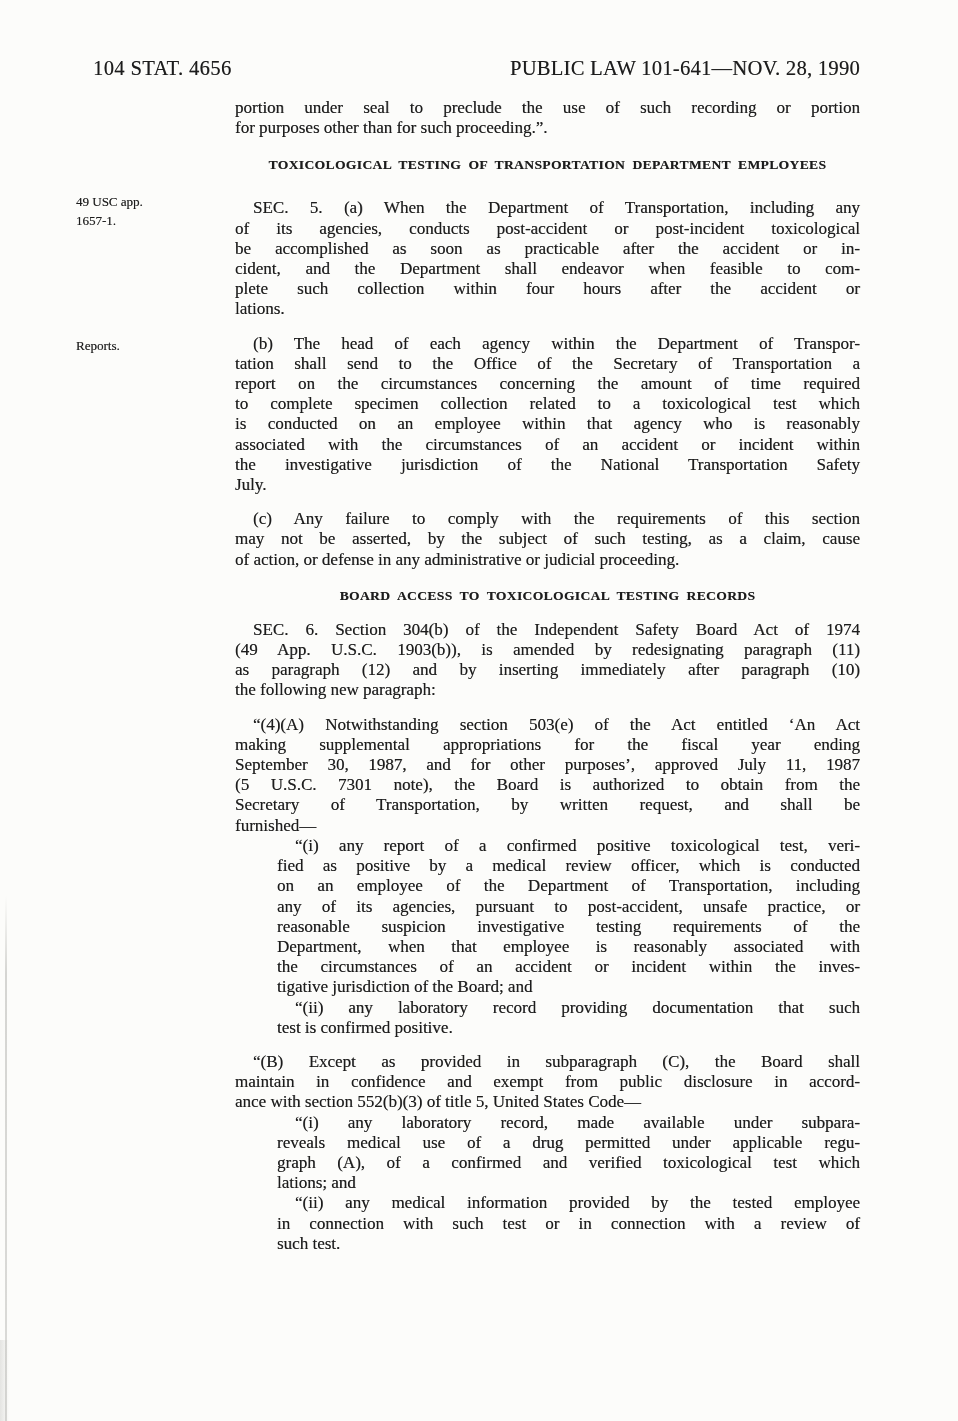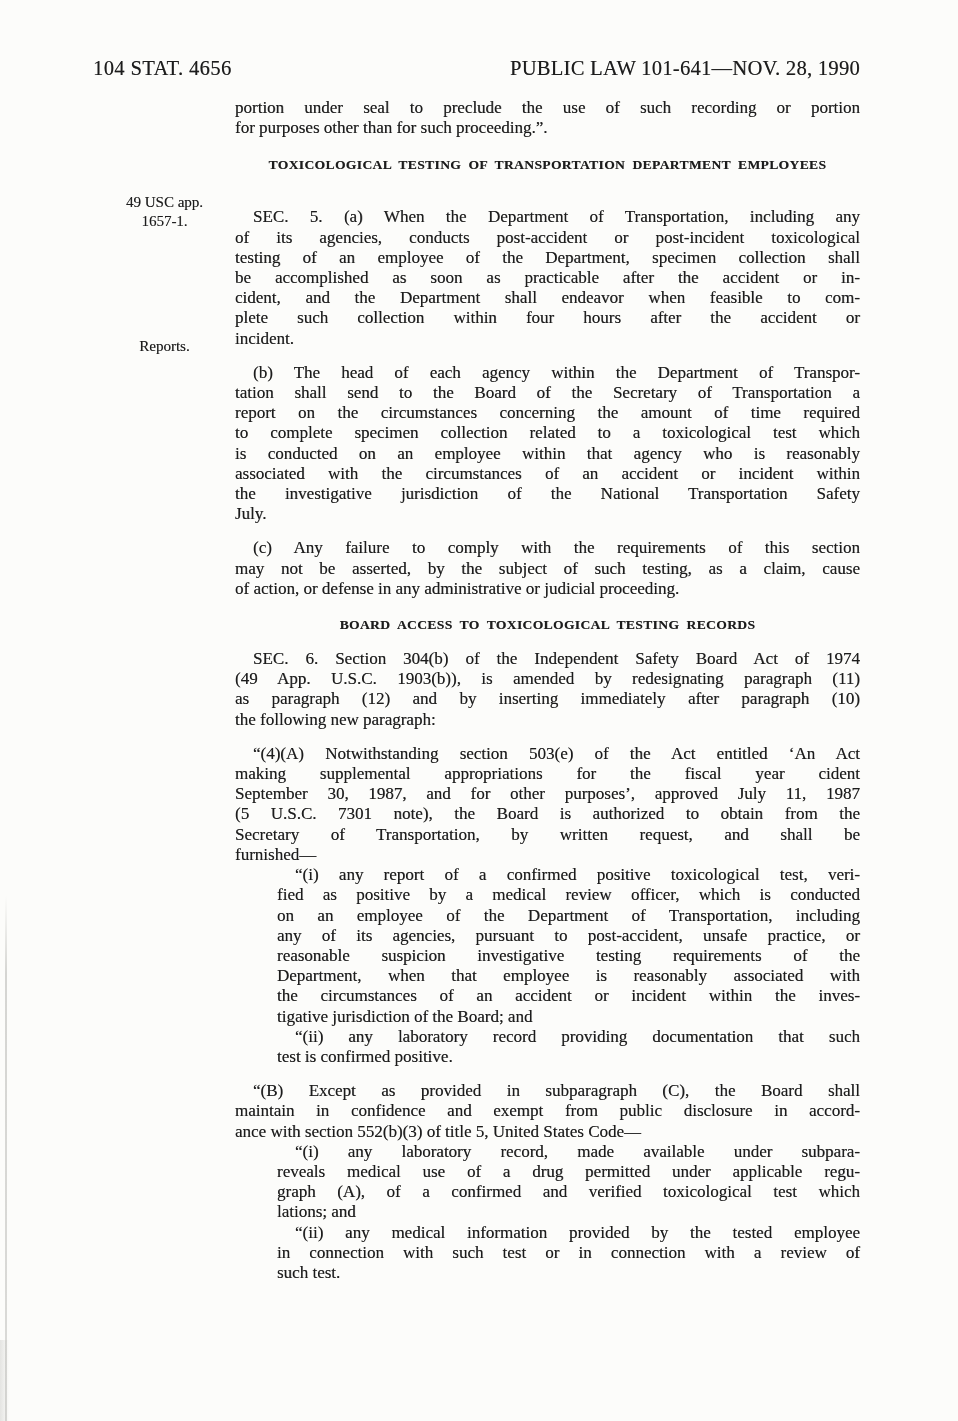--- a/index.html
+++ b/index.html
@@ -25,44 +25,43 @@
     background: linear-gradient(to right, rgba(120,120,115,0.18), rgba(120,120,115,0));
   }
   .header {
     position: absolute; top: 57px; left: 93px; right: 16px; height: 26px;
     font-size: 20.5px;
     text-shadow: 0.3px 0 0 rgba(28,28,28,0.55);
   }
   .header-left { position: absolute; left: 0; top: 0; letter-spacing: 0.4px; }
   .header-center { position: absolute; left: 142px; width: 625px; top: 0; text-align: right; letter-spacing: 0.3px; }
   .margin-note {
-    position: absolute; left: 97px; width: 135px;
-    font-size: 15px; line-height: 18.5px;
+    position: absolute; left: 76px; width: 135px;
+    font-size: 13px; line-height: 18.5px;
     text-shadow: 0.25px 0 0 rgba(28,28,28,0.5);
-    text-align: center;
   }
   .note-usc { top: 193px; }
   .note-reports { top: 337px; }
   .column {
     position: absolute; left: 235px; top: 98px; width: 625px;
     font-size: 17px; line-height: 20.2px;
     text-shadow: 0.3px 0 0 rgba(28,28,28,0.55);
   }
   .line { text-align: justify; text-align-last: justify; }
   .line.last { text-align-last: left; }
   .block-paragraph .line.first { text-indent: 18px; margin-top: 14px; }
   .block-sub { margin-left: 42px; }
   .block-sub .line.first { text-indent: 18px; }
   .block-heading {
     text-align: center;
     font-size: 13.5px; font-weight: bold;
     line-height: 20px;
     letter-spacing: 0.4px; word-spacing: 3.5px;
   }
-  .block-heading.h1 { margin-top: 17px; margin-bottom: 32px; }
+  .block-heading.h1 { margin-top: 17px; margin-bottom: 23px; }
   .block-heading.h2 { margin-top: 16px; margin-bottom: 14px; }
 </style>
 </head>
 <body>
 
 <div class="paper"></div>
 <div class="edge-line"></div>
 <div class="edge-smudge"></div>
 
 <div class="header">
@@ -80,29 +79,28 @@
 
 <div class="column" id="text-column">
     <div class="block-continuation">
       <div class="line first">portion under seal to preclude the use of such recording or portion</div>
       <div class="line last">for purposes other than for such proceeding.”.</div>
     </div>
     <div class="block-heading h1">TOXICOLOGICAL TESTING OF TRANSPORTATION DEPARTMENT EMPLOYEES</div>
     <div class="block-paragraph">
       <div class="line first">SEC. 5. (a) When the Department of Transportation, including any</div>
       <div class="line">of its agencies, conducts post-accident or post-incident toxicological</div>
-      <div class="line">testing of an employee of the Department, specimen collection shall</div>
       <div class="line">be accomplished as soon as practicable after the accident or in-</div>
       <div class="line">cident, and the Department shall endeavor when feasible to com-</div>
       <div class="line">plete such collection within four hours after the accident or</div>
-      <div class="line last">incident.</div>
+      <div class="line last">lations.</div>
     </div>
     <div class="block-paragraph">
       <div class="line first">(b) The head of each agency within the Department of Transpor-</div>
-      <div class="line">tation shall send to the Board of the Secretary of Transportation a</div>
+      <div class="line">tation shall send to the Office of the Secretary of Transportation a</div>
       <div class="line">report on the circumstances concerning the amount of time required</div>
       <div class="line">to complete specimen collection related to a toxicological test which</div>
       <div class="line">is conducted on an employee within that agency who is reasonably</div>
       <div class="line">associated with the circumstances of an accident or incident within</div>
       <div class="line">the investigative jurisdiction of the National Transportation Safety</div>
       <div class="line last">July.</div>
     </div>
     <div class="block-paragraph">
       <div class="line first">(c) Any failure to comply with the requirements of this section</div>
       <div class="line">may not be asserted, by the subject of such testing, as a claim, cause</div>
@@ -110,21 +108,21 @@
     </div>
     <div class="block-heading h2">BOARD ACCESS TO TOXICOLOGICAL TESTING RECORDS</div>
     <div class="block-paragraph">
       <div class="line first">SEC. 6. Section 304(b) of the Independent Safety Board Act of 1974</div>
       <div class="line">(49 App. U.S.C. 1903(b)), is amended by redesignating paragraph (11)</div>
       <div class="line">as paragraph (12) and by inserting immediately after paragraph (10)</div>
       <div class="line last">the following new paragraph:</div>
     </div>
     <div class="block-paragraph">
       <div class="line first">“(4)(A) Notwithstanding section 503(e) of the Act entitled ‘An Act</div>
-      <div class="line">making supplemental appropriations for the fiscal year cident</div>
+      <div class="line">making supplemental appropriations for the fiscal year ending</div>
       <div class="line">September 30, 1987, and for other purposes’, approved July 11, 1987</div>
       <div class="line">(5 U.S.C. 7301 note), the Board is authorized to obtain from the</div>
       <div class="line">Secretary of Transportation, by written request, and shall be</div>
       <div class="line last">furnished—</div>
     </div>
     <div class="block-sub">
       <div class="line first">“(i) any report of a confirmed positive toxicological test, veri-</div>
       <div class="line">fied as positive by a medical review officer, which is conducted</div>
       <div class="line">on an employee of the Department of Transportation, including</div>
       <div class="line">any of its agencies, pursuant to post-accident, unsafe practice, or</div>

